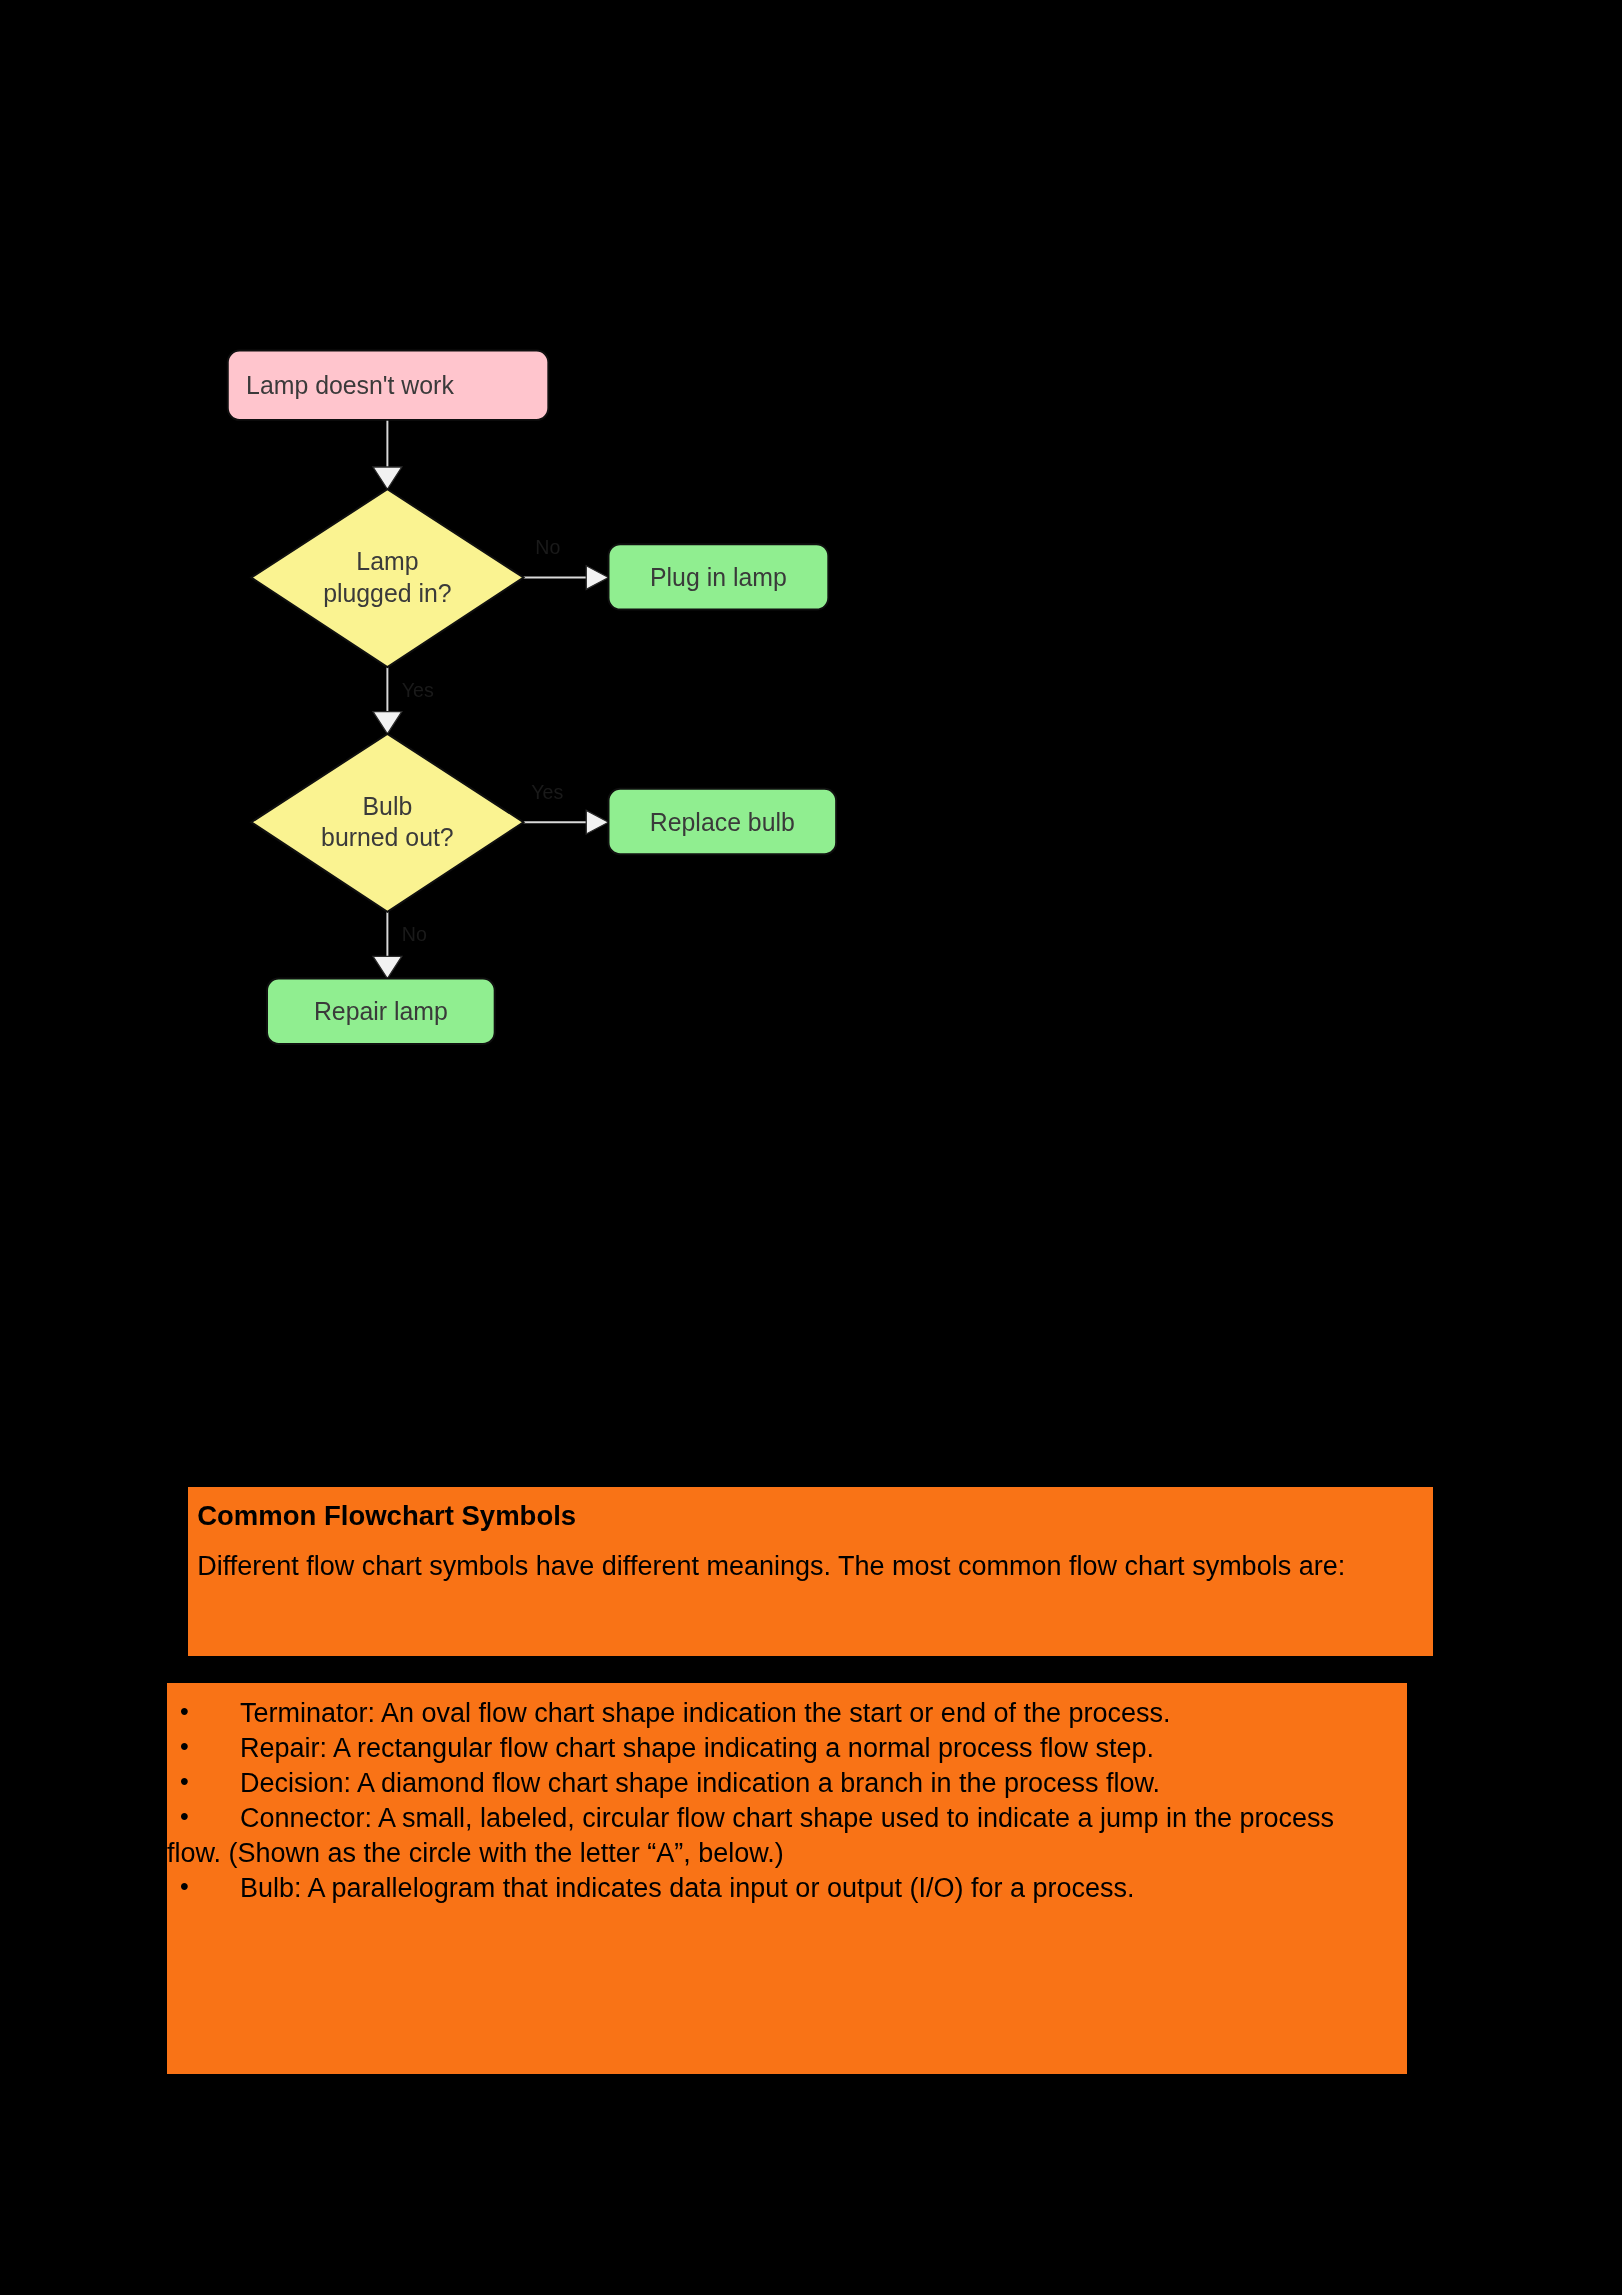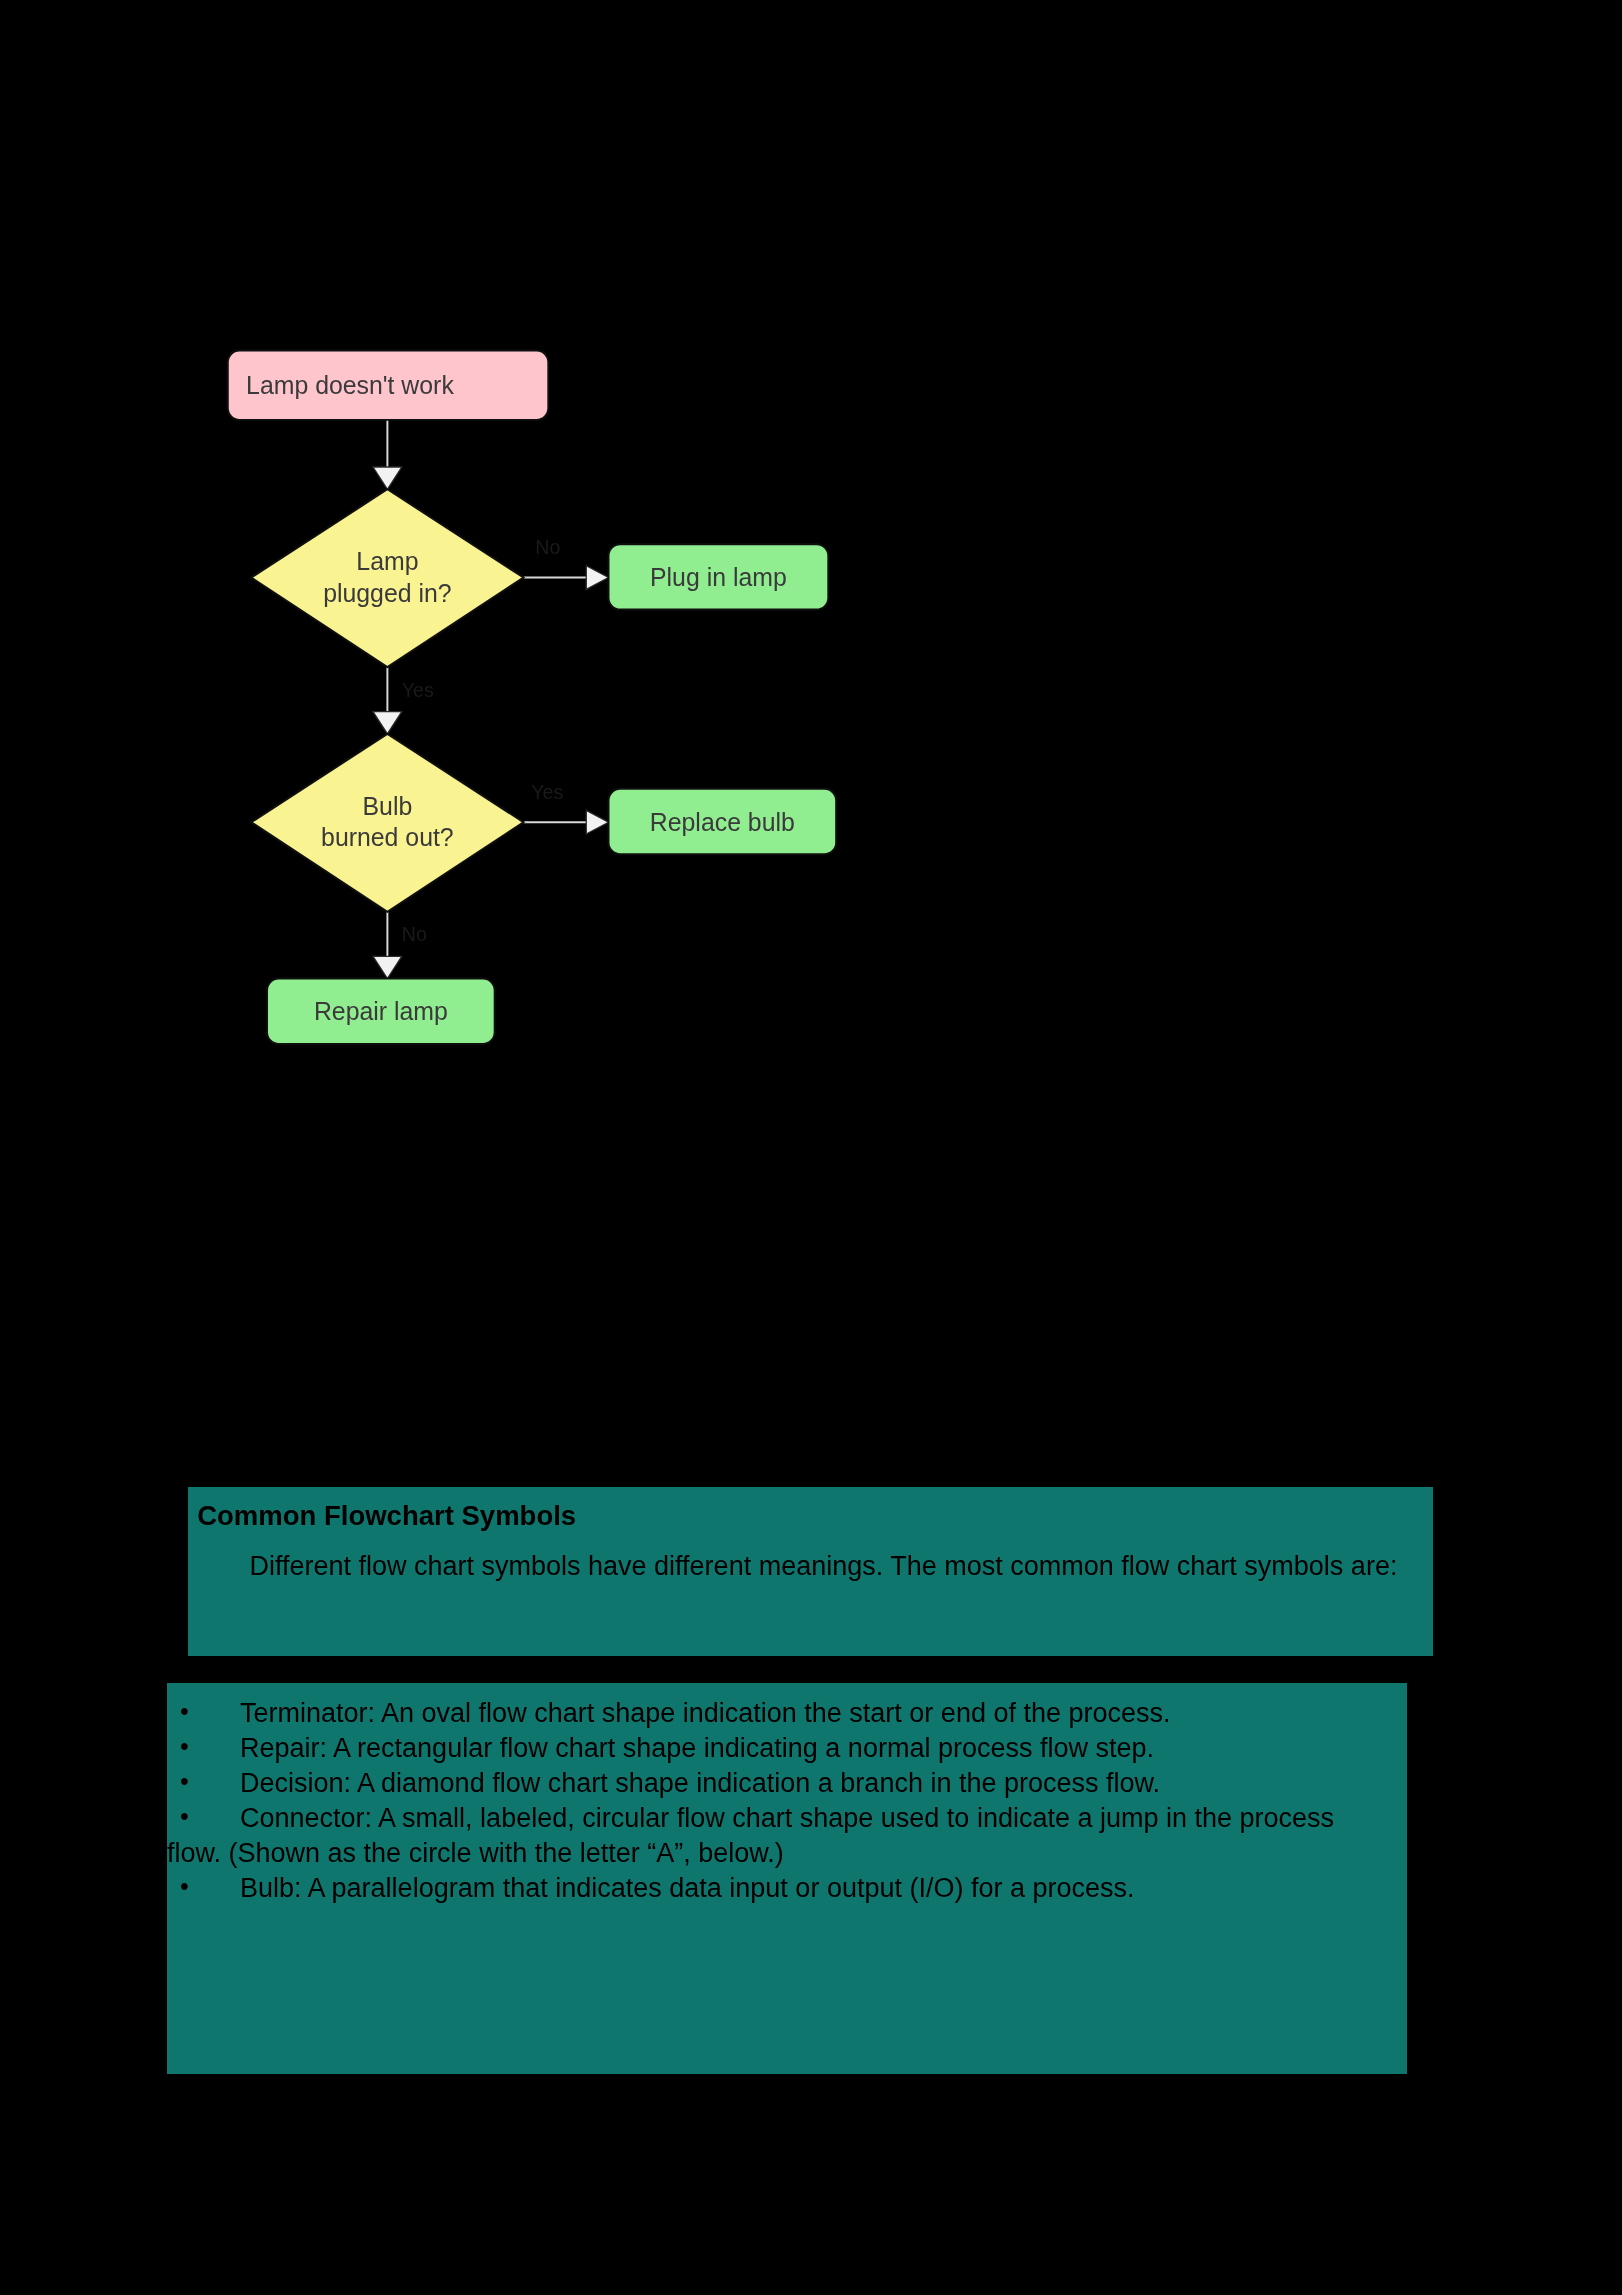--- a/index.html
+++ b/index.html
@@ -36,42 +36,41 @@
     font-size: 30px;
     fill: #1a1a1a;
   }
   .fc-shape-stroke { stroke: #0f0f0f; stroke-width: 3; }
   .fc-line { stroke: #d9d9d9; stroke-width: 3; fill: none; }
   .fc-arrow { fill: #f2f2f2; stroke: #2a2a2a; stroke-width: 2; }
 
   
   .panel {
     position: absolute;
-    background: #0f766e;
+    background: #f97316;
     color: #000000;
     box-sizing: border-box;
   }
   #panel-intro {
     left: 188px;
     top: 1487px;
     width: 1245px;
     height: 169px;
     padding: 14.4px 19.6px 11.8px 9.2px;
   }
   #panel-intro .panel-title {
     font-size: 27.5px;
     font-weight: bold;
     line-height: 1.1;
     margin: 0 0 19.6px 0;
   }
   #panel-intro .panel-body {
     font-size: 27px;
     line-height: 1.18;
-    margin: 16px;
-    text-align: right;
+    margin: 0;
   }
 
   #panel-symbols {
     left: 167px;
     top: 1683px;
     width: 1240px;
     height: 391px;
     padding: 13px 17px 9.2px 0px;
   }
   ul.symbol-list {

